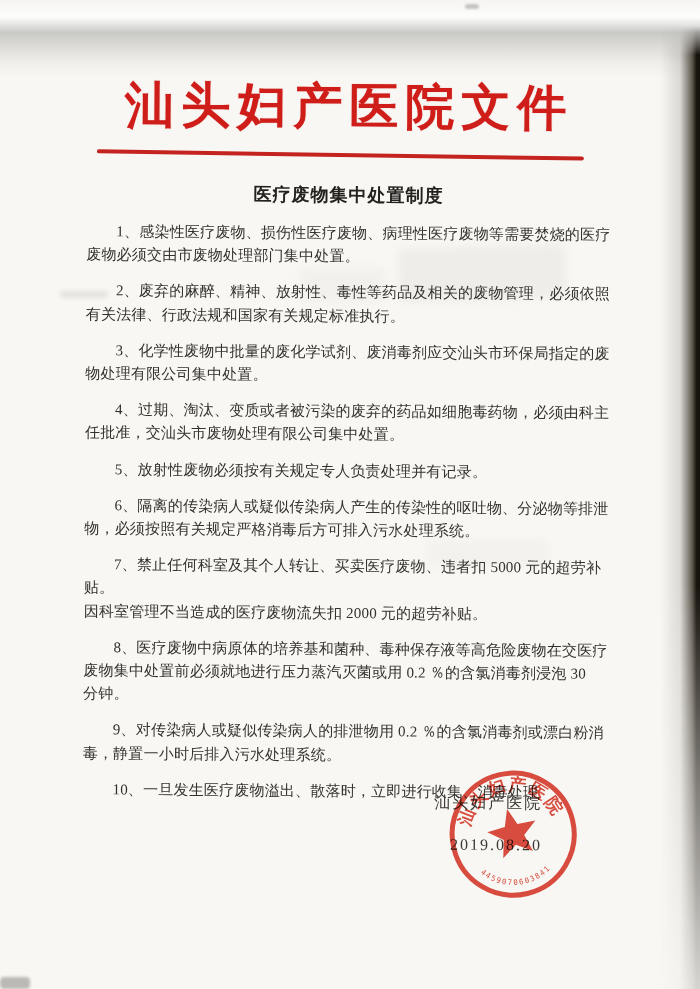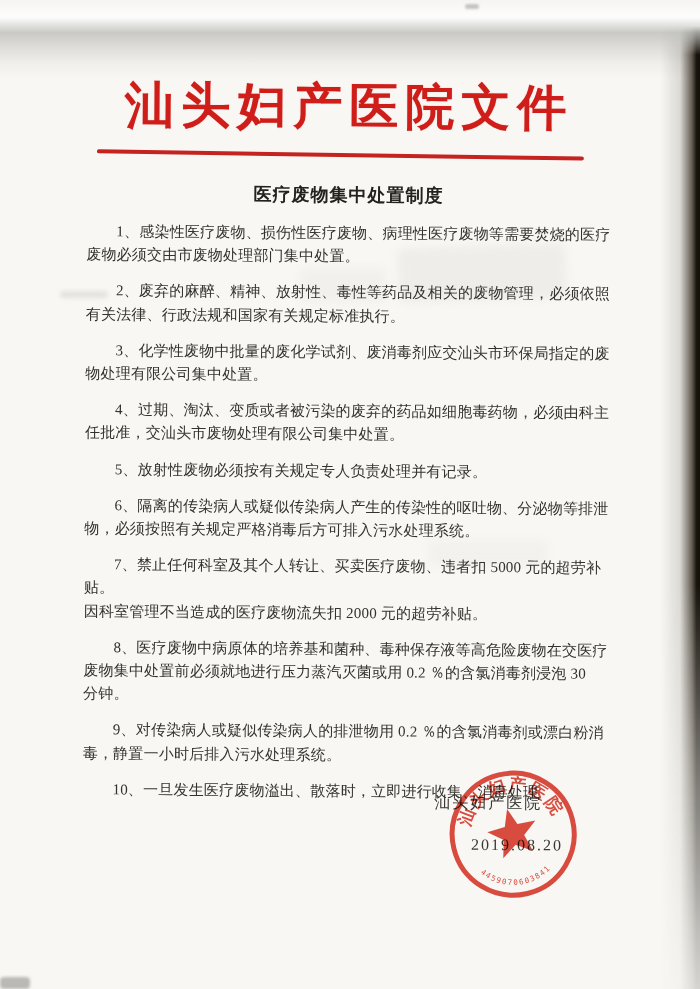--- a/index.html
+++ b/index.html
@@ -58,21 +58,21 @@
   .body-text p{
     margin:0 0 13px 0;
     white-space:pre-line;
     text-indent:2em;
   }
   .sig-org{
     position:absolute;left:440px;top:792px;
     font-size:16px;color:#3a3833;letter-spacing:2px;
   }
   .sig-date{
-    position:absolute;left:477px;top:835px;
+    position:absolute;left:456px;top:835px;
     font-size:16px;color:#3a3833;letter-spacing:2px;
   }
   .seal{
     position:absolute;left:448px;top:762px;width:142px;height:142px;
     mix-blend-mode:multiply;opacity:0.88;
   }
 </style>
 </head>
 <body>
 

